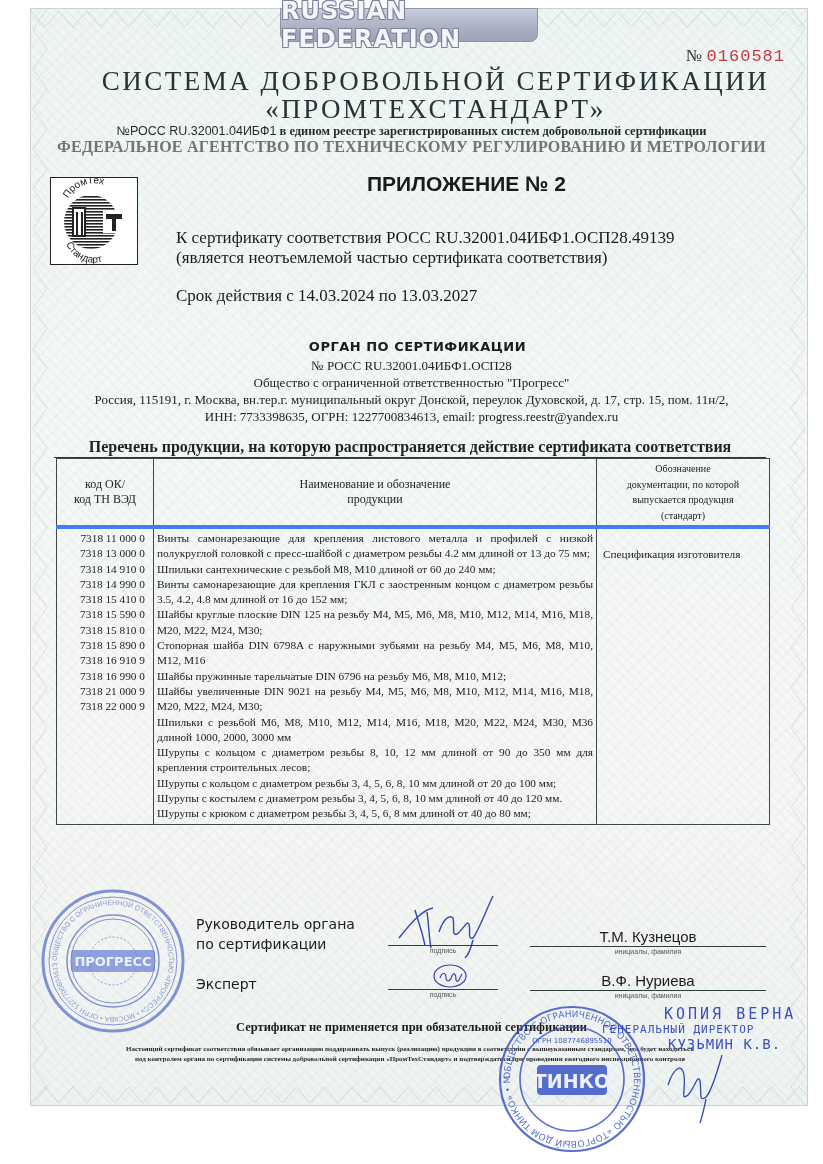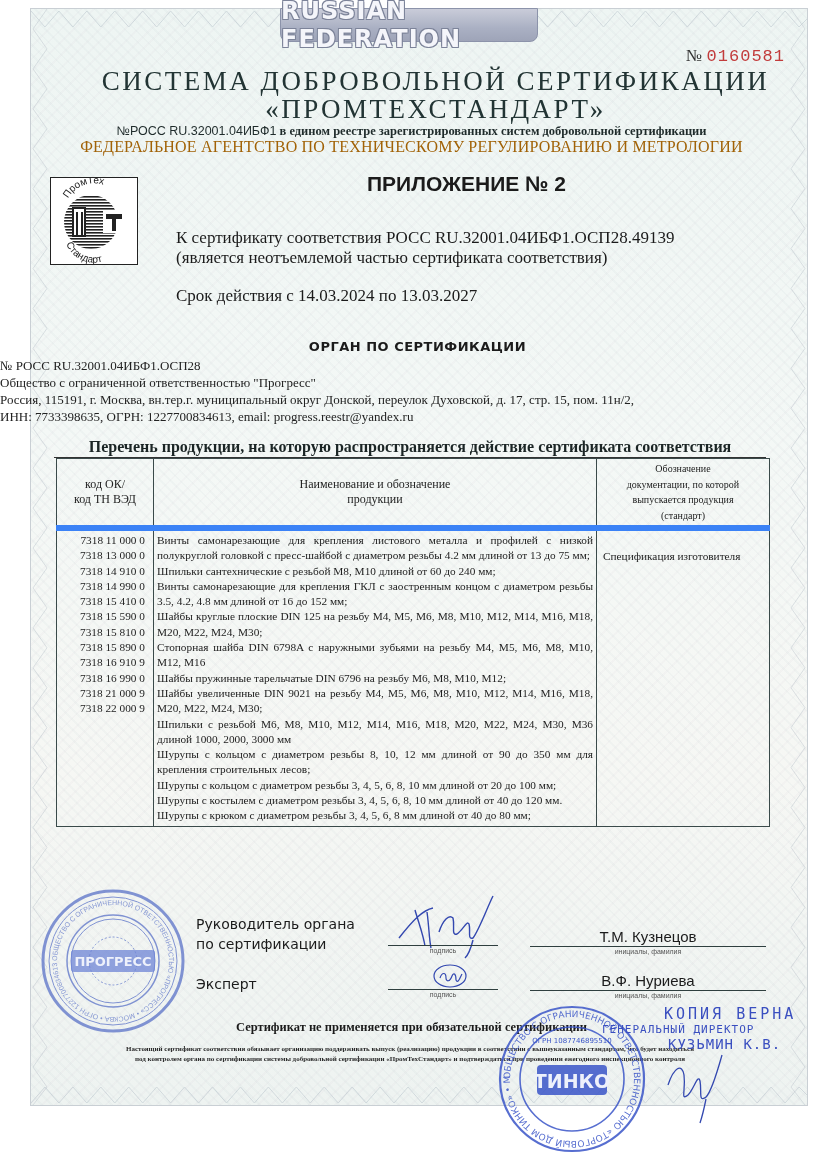--- a/index.html
+++ b/index.html
@@ -40,49 +40,49 @@
   .serial { position: absolute; right: 38px; top: 46px; font-size: 17px; color: #333; }
   .serial .num { color: #c23b3b; font-family: "Liberation Mono", monospace; font-size: 17px; letter-spacing: 1px; }
 
   .sys-title { position: absolute; left: 0; width: 100%; top: 66px; text-align: center;
     font-size: 27px; letter-spacing: 2.5px; color: #223434; line-height: 30px; padding-left: 48px; }
   .sys-sub { top: 94px; }
   .reg-line { position: absolute; left: 0; width: 100%; top: 124px; text-align: center;
     font-size: 12.5px; font-weight: bold; color: #1f2b2b; }
   .reg-line .reg-num { font-family: "Liberation Sans", sans-serif; font-weight: normal; }
   .agency { position: absolute; left: 0; width: 100%; top: 138px; text-align: center;
-    font-size: 16px; font-weight: normal; color: #a16207; letter-spacing: 0.2px; }
+    font-size: 16px; font-weight: bold; color: #737373; letter-spacing: 0.2px; }
 
   .logo { position: absolute; left: 50px; top: 177px; width: 88px; height: 88px;
     border: 1.5px solid #222; background: #fff; }
 
   .appendix-title { position: absolute; left: 367px; top: 172px; font-family: "Liberation Sans", sans-serif;
     font-weight: bold; font-size: 21px; color: #1b1b1b; }
   .cert-ref { position: absolute; left: 176px; top: 228px; font-size: 17px; line-height: 20px; color: #1b1b1b; }
   .validity { position: absolute; left: 176px; top: 286px; font-size: 17px; color: #1b1b1b; }
 
   .body-head { position: absolute; left: 0; width: 100%; top: 339px; text-align: center;
     font-family: "DejaVu Sans", sans-serif; font-weight: bold; font-size: 13px; letter-spacing: 0.5px; color: #1b1b1b; padding-left: 12px; }
-  .body-lines { position: absolute; left: 0; width: 100%; top: 357px; 
+  .body-lines { position: absolute; left: 0; width: 100%; top: 357px; text-align: center;
     font-size: 13px; line-height: 17px; color: #222; }
 
   .list-title { position: absolute; left: 54px; width: 712px; top: 438px; text-align: center;
     font-size: 16px; font-weight: bold; color: #1b2525; border-bottom: 1.5px solid #333; padding-bottom: 1px; }
 
   table.products { position: absolute; left: 56px; top: 458px; width: 713px;
     border-collapse: collapse; font-size: 11.3px; color: #222; table-layout: fixed; }
   table.products th, table.products td { border: 1px solid #3a4a4a; vertical-align: top; }
   table.products th { font-weight: normal; font-size: 12px; text-align: center; vertical-align: middle;
     padding: 2px 2px; line-height: 15.5px; height: 58px; }
   table.products th.doc { font-weight: normal; font-size: 10px; }
   table.products td.codes { text-align: right; padding: 2px 8px 2px 2px; line-height: 15.3px; }
   table.products td.names { padding: 2px 3px; line-height: 15.3px; text-align: justify; }
   table.products td.std { padding: 18px 6px; line-height: 15.3px; }
   .code-line, .name-line { display: block; }
-  table.products tr.body-row td { border-top: 6px solid #3b82f6; }
+  table.products tr.body-row td { border-top: 4px solid #3b82f6; }
 
   .sig-label { position: absolute; left: 196px; font-family: "DejaVu Sans", sans-serif; font-size: 14px; color: #1b1b1b; line-height: 20px; }
   .sig-line { position: absolute; border-top: 1px solid #2f3f3f; }
   .sig-caption { position: absolute; font-size: 7px; color: #555; text-align: center; font-family: "Liberation Sans", sans-serif; }
   .sig-name { position: absolute; font-family: "Liberation Sans", sans-serif; font-size: 15px; color: #1b1b1b; text-align: center; }
 
   .not-applied { position: absolute; left: 0; width: 100%; top: 1020px; text-align: center;
     font-size: 12.5px; font-weight: bold; color: #1b1b1b; }
   .fine-print { position: absolute; left: 60px; width: 700px; top: 1044px; text-align: center;
     font-size: 7px; font-weight: bold; line-height: 10px; color: #2a2a2a; }

